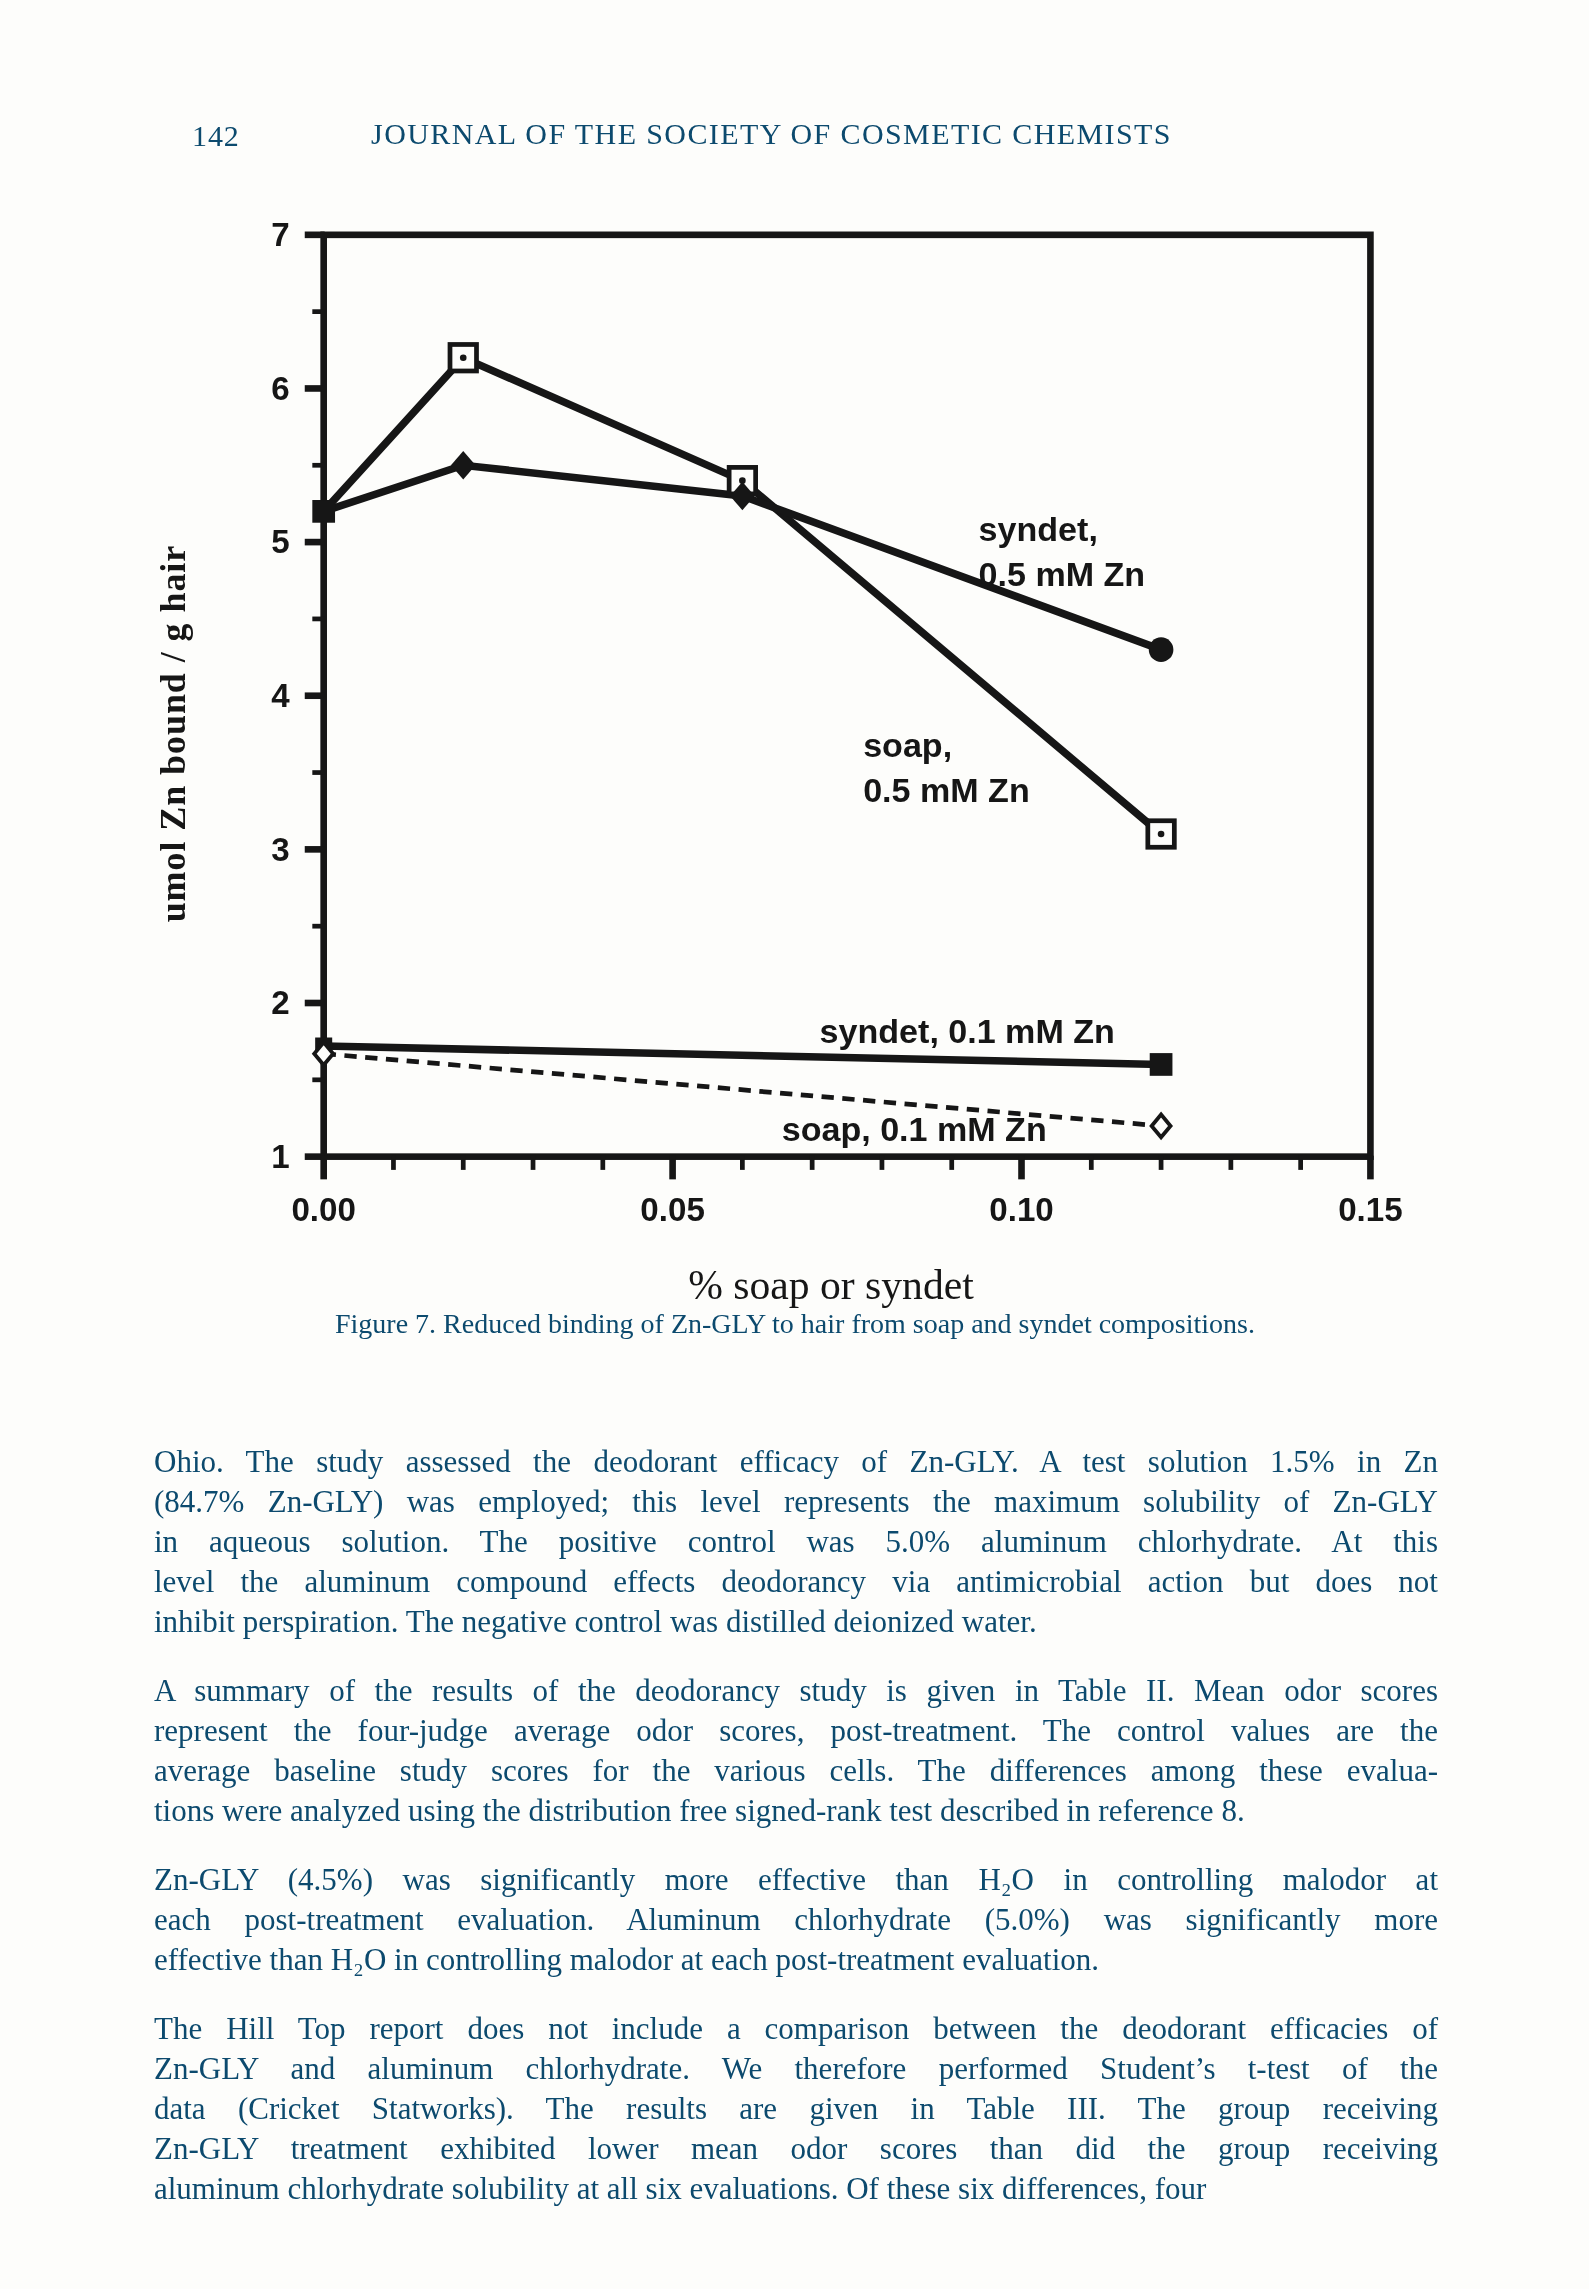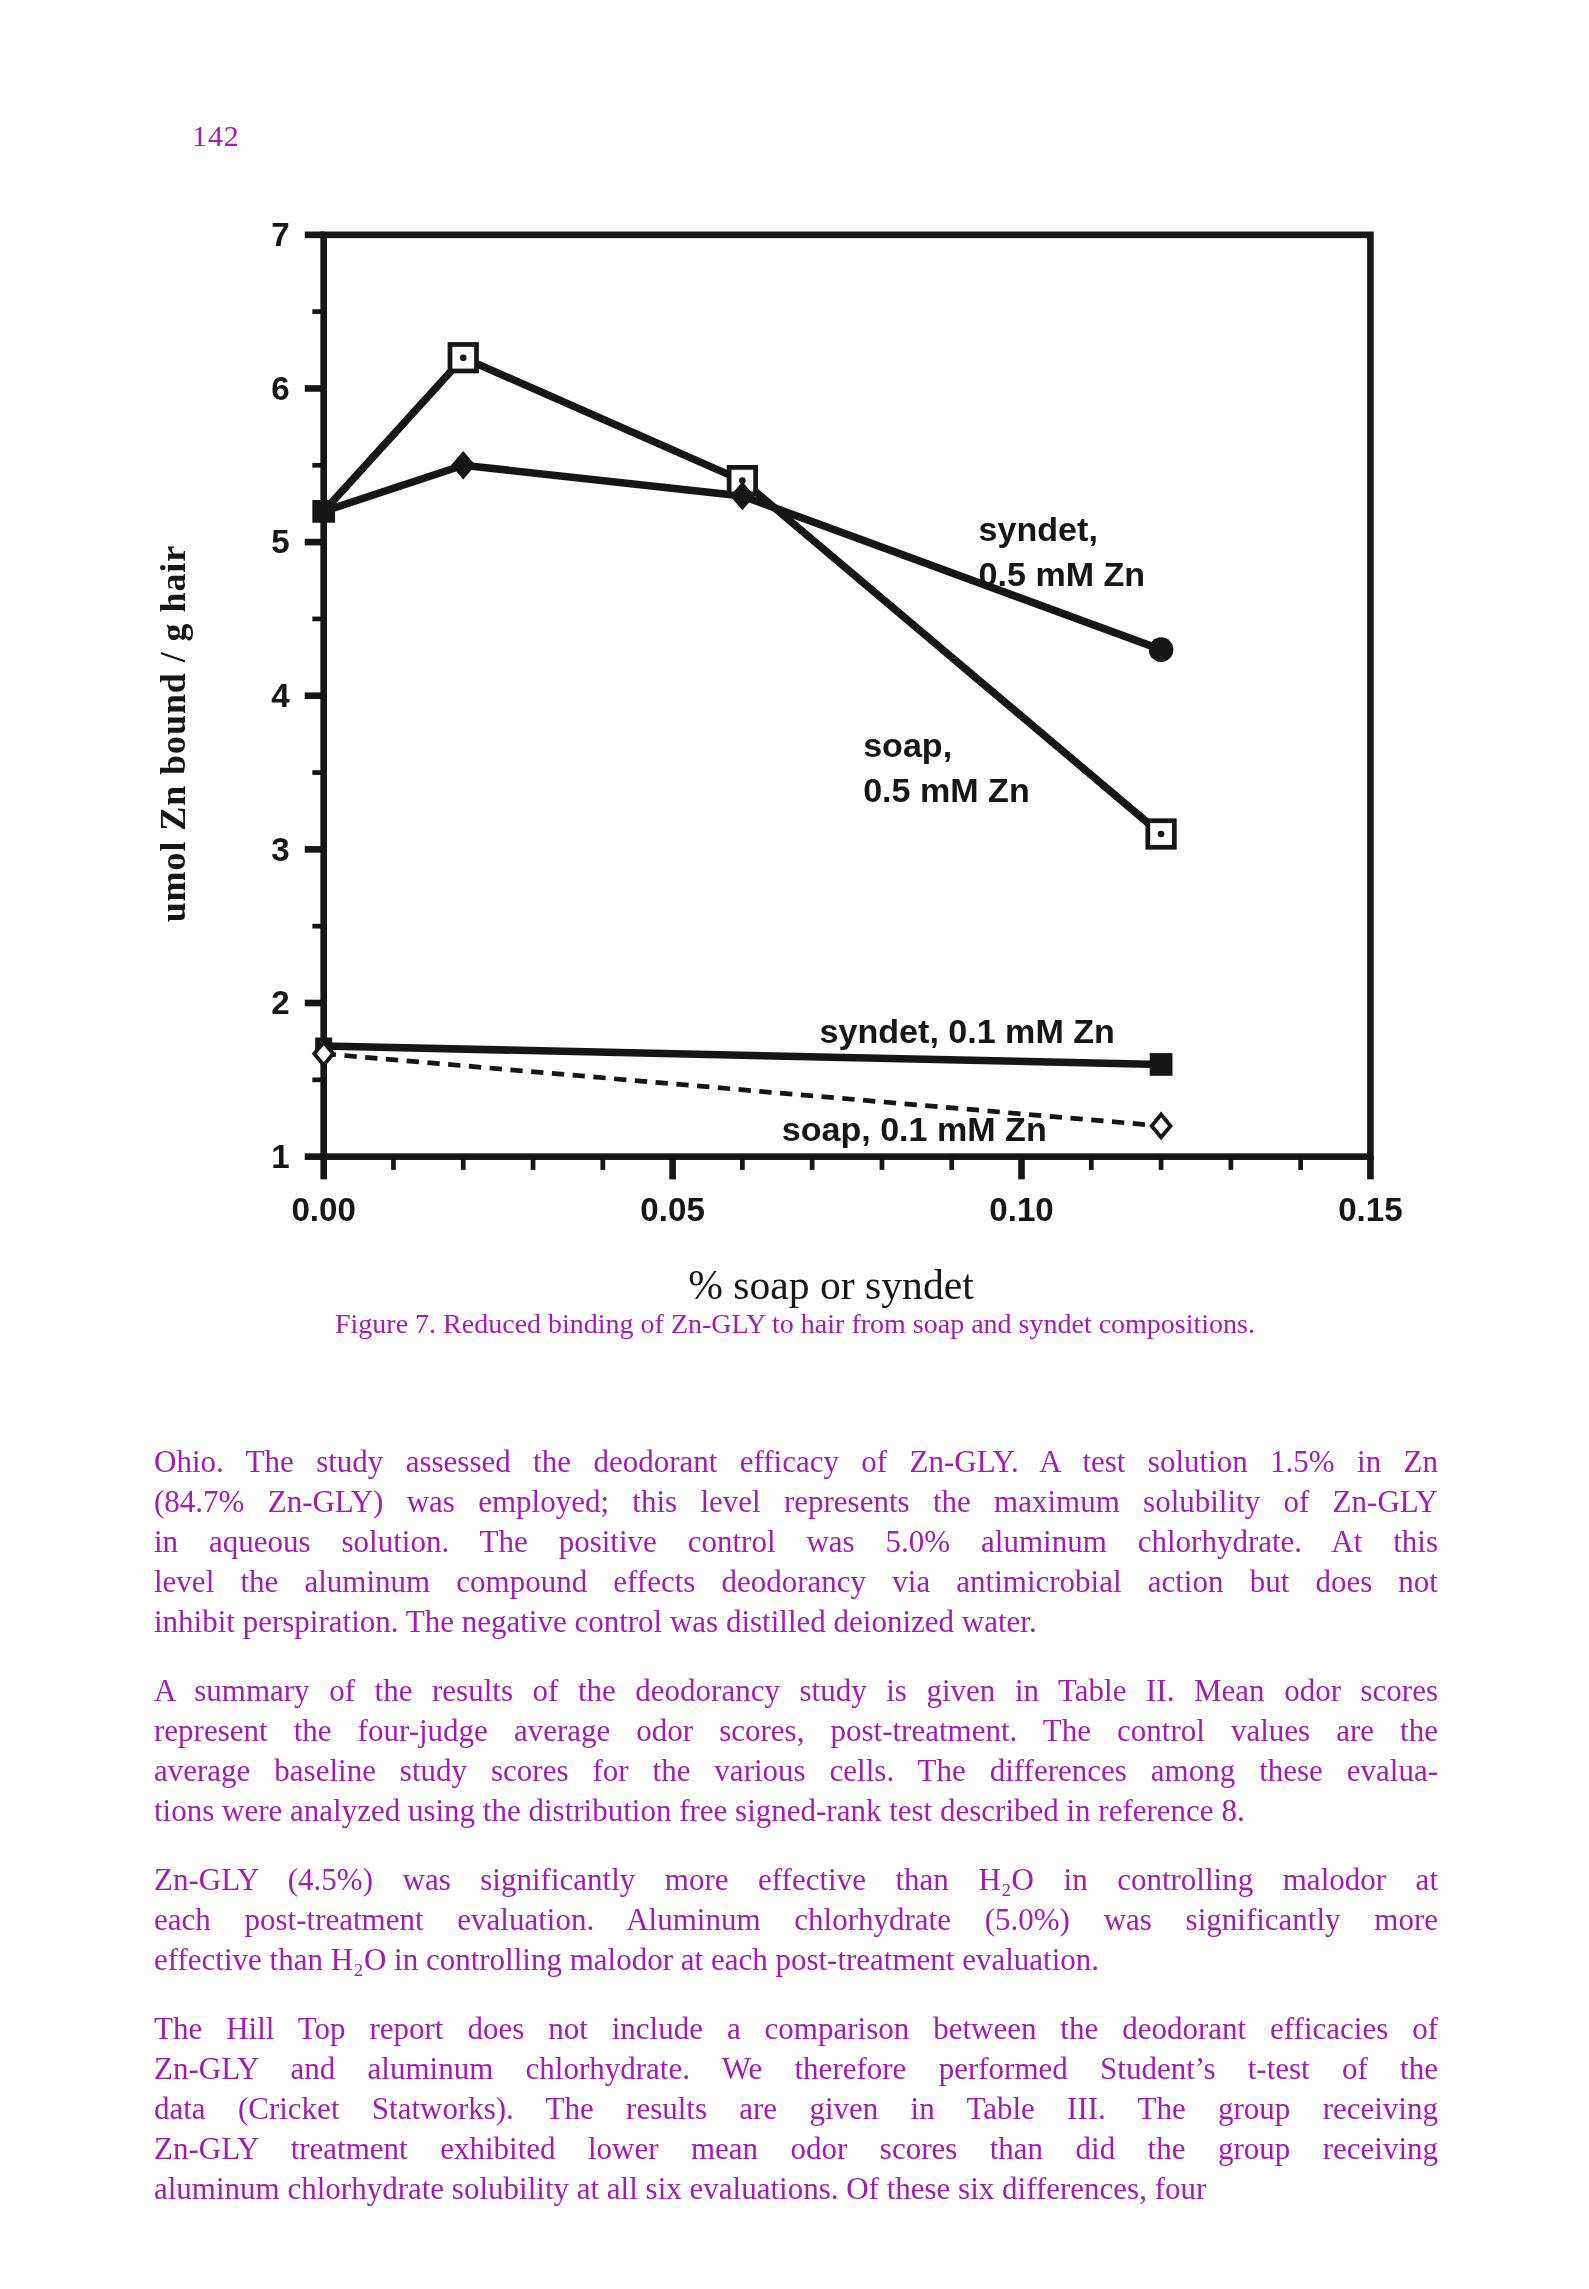--- a/index.html
+++ b/index.html
@@ -1,16 +1,16 @@
 <!DOCTYPE html>
 <html style="font-size:15px"><head>
 <meta charset="utf-8">
 <style>
   html,body{margin:0;padding:0;background:#d9d9d6;}
-  .page{position:relative;width:1590px;height:2289px;background:#fdfdfb;color:#a21caf;overflow:hidden;}
+  .page{position:relative;width:1590px;height:2289px;background:#fdfdfb;color:#0c4a6e;overflow:hidden;}
   .pageno{position:absolute;left:192px;top:119px;font:400 30px "Liberation Serif","DejaVu Serif",serif;letter-spacing:0.9px;}
   .jtitle{position:absolute;left:322px;top:117px;width:899px;text-align:center;
           font:400 30px "Liberation Serif","DejaVu Serif",serif;letter-spacing:1.4px;white-space:nowrap;}
   .chart{position:absolute;left:0;top:0;width:1590px;height:1382px;}
   .tickNum{font:700 35px "Liberation Sans",sans-serif;fill:#161616;}
   .serLabel{font:700 36px "Liberation Sans",sans-serif;fill:#161616;}
   .xTitle{font:400 44px "Liberation Serif","DejaVu Serif",serif;fill:#161616;}
   .yTitle{font:700 38px "Liberation Serif","DejaVu Serif",serif;fill:#161616;letter-spacing:1px;}
   .caption{position:absolute;left:0;top:1308px;width:100%;text-align:center;
            font:400 28px "Liberation Serif","DejaVu Serif",serif;}
@@ -20,20 +20,21 @@
   .para{margin:0 0 0 0;}
   .para + .para{margin-top:29px;}
   .bline{text-align:justify;text-align-last:justify;white-space:normal;}
   .bline.last{text-align-last:auto;}
 </style>
 </head>
 <body>
 
 <div class="page">
   <div class="pageno">142</div>
+  <div class="jtitle">JOURNAL OF THE SOCIETY OF COSMETIC CHEMISTS</div>
 
   <svg class="chart" viewBox="0 0 1680 1460" xmlns="http://www.w3.org/2000/svg">
       <rect x="342" y="248" width="1106" height="974" fill="none" stroke="#161616" stroke-width="7"></rect>
       <line x1="322" y1="1222" x2="343" y2="1222" stroke="#161616" stroke-width="7"></line>
       <text x="306" y="1234" text-anchor="end" class="tickNum">1</text>
       <line x1="322" y1="1059.6666666666667" x2="343" y2="1059.6666666666667" stroke="#161616" stroke-width="7"></line>
       <text x="306" y="1071.6666666666667" text-anchor="end" class="tickNum">2</text>
       <line x1="322" y1="897.3333333333334" x2="343" y2="897.3333333333334" stroke="#161616" stroke-width="7"></line>
       <text x="306" y="909.3333333333334" text-anchor="end" class="tickNum">3</text>
       <line x1="322" y1="735" x2="343" y2="735" stroke="#161616" stroke-width="7"></line>

